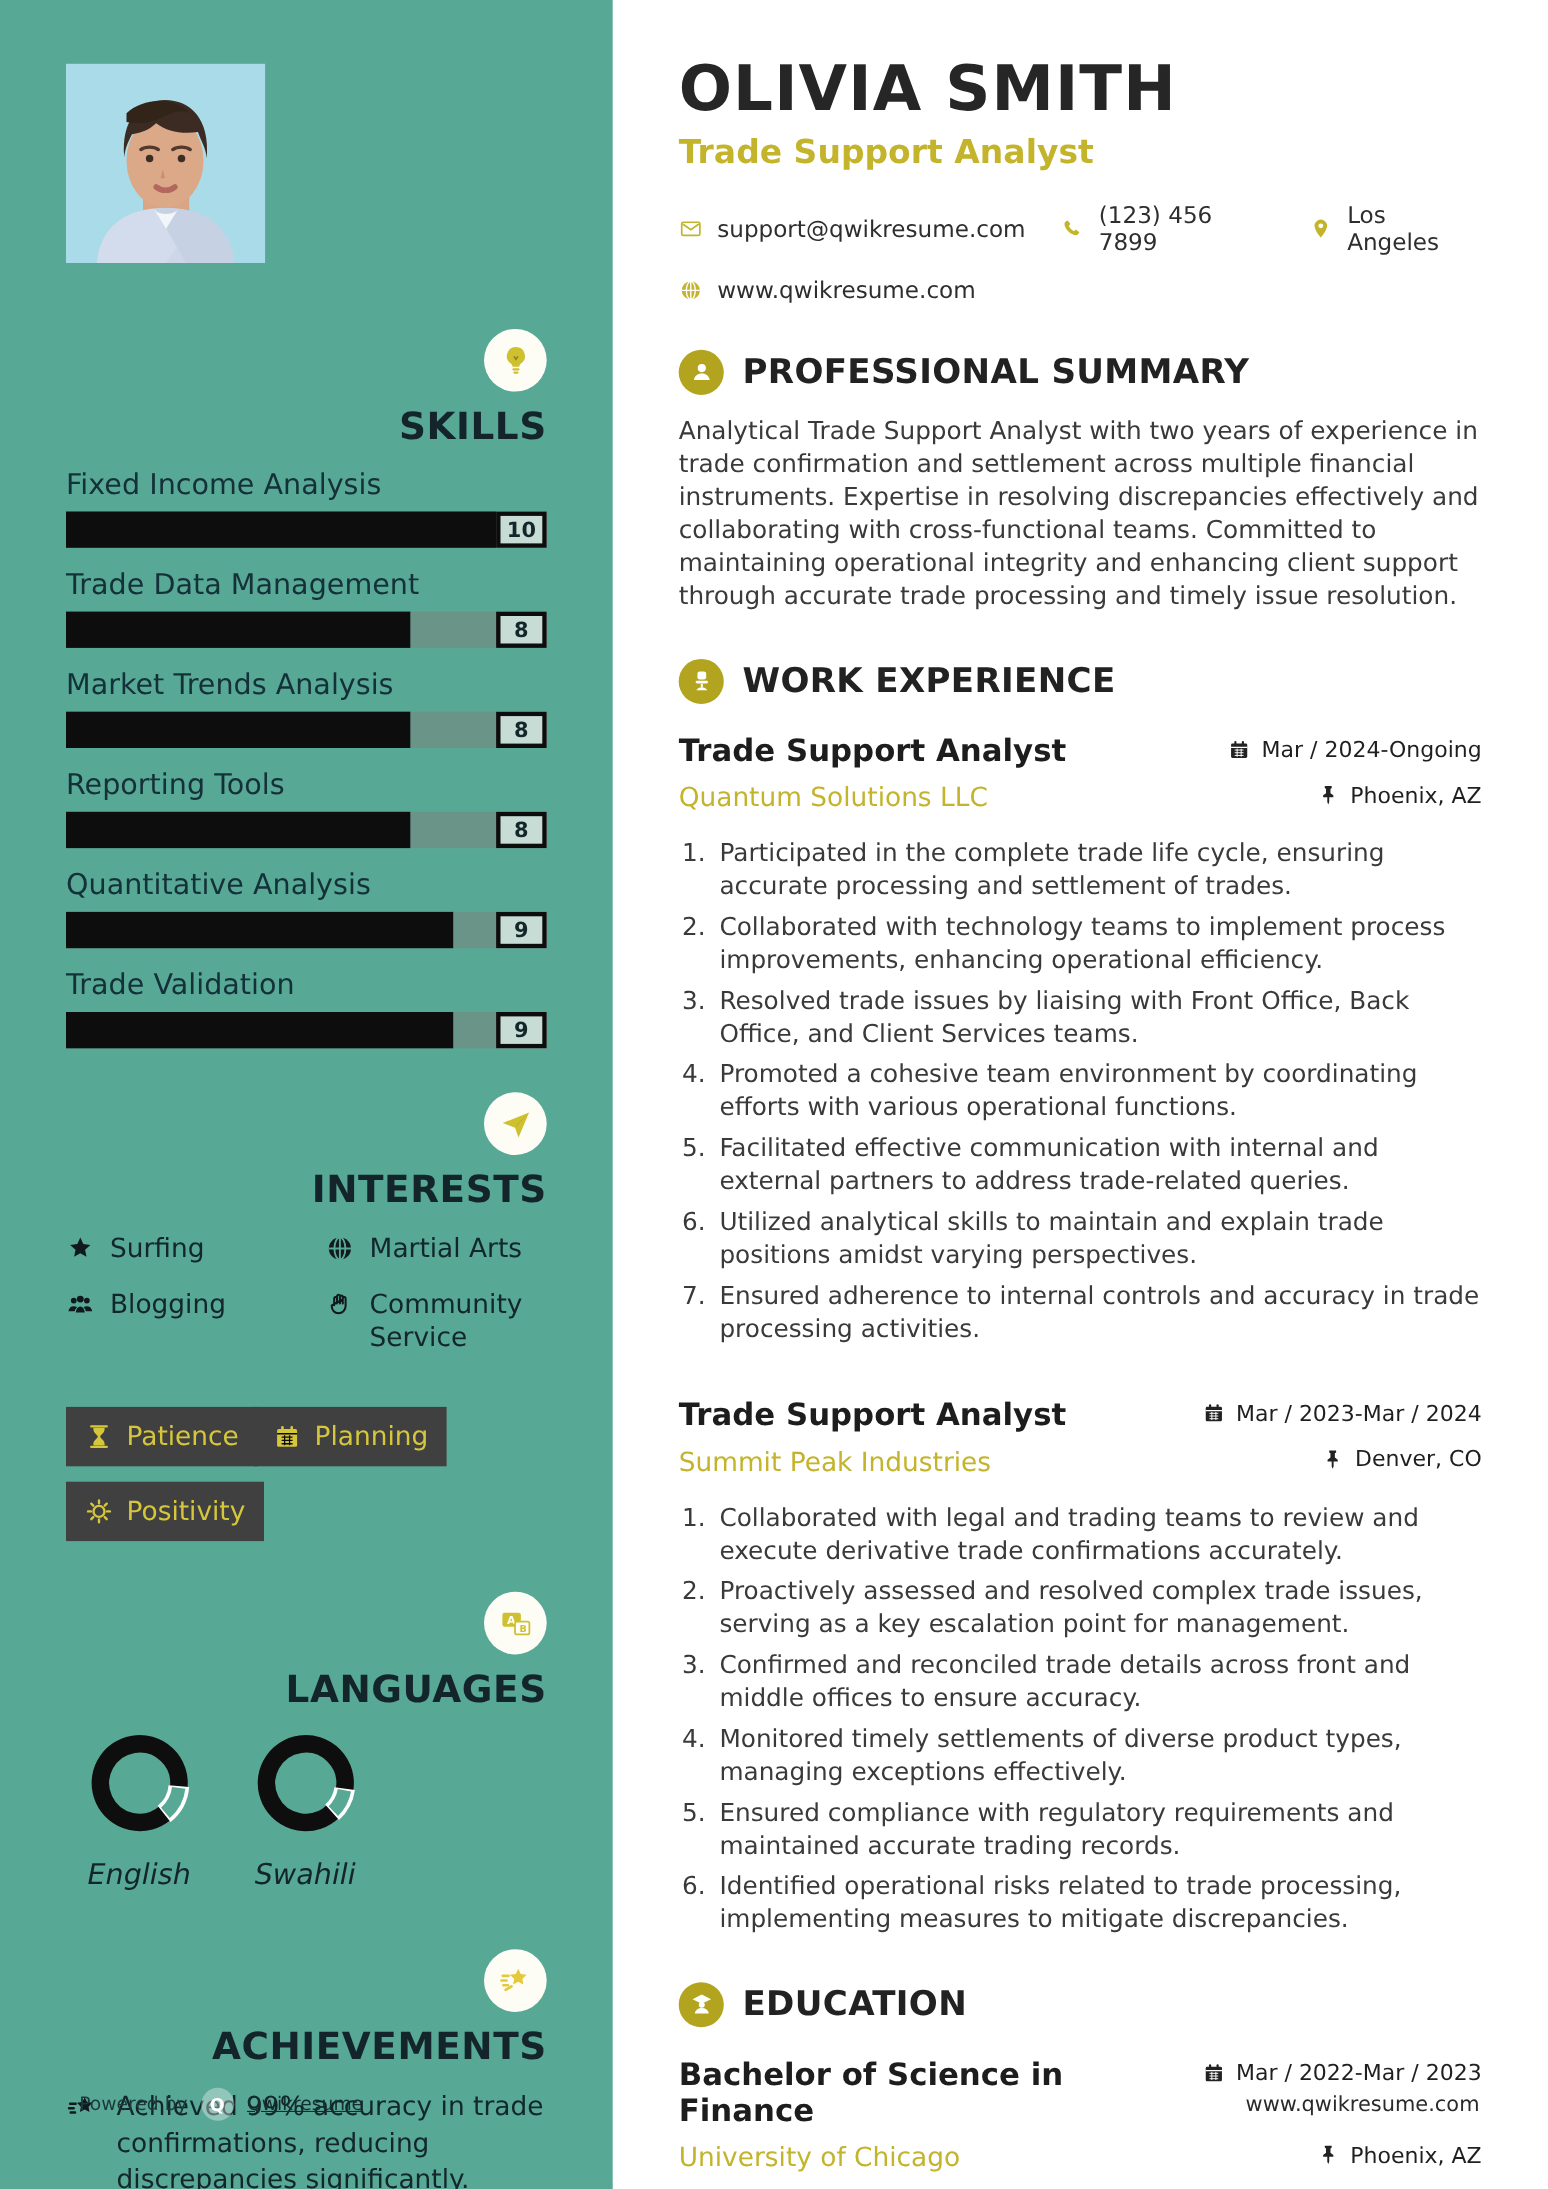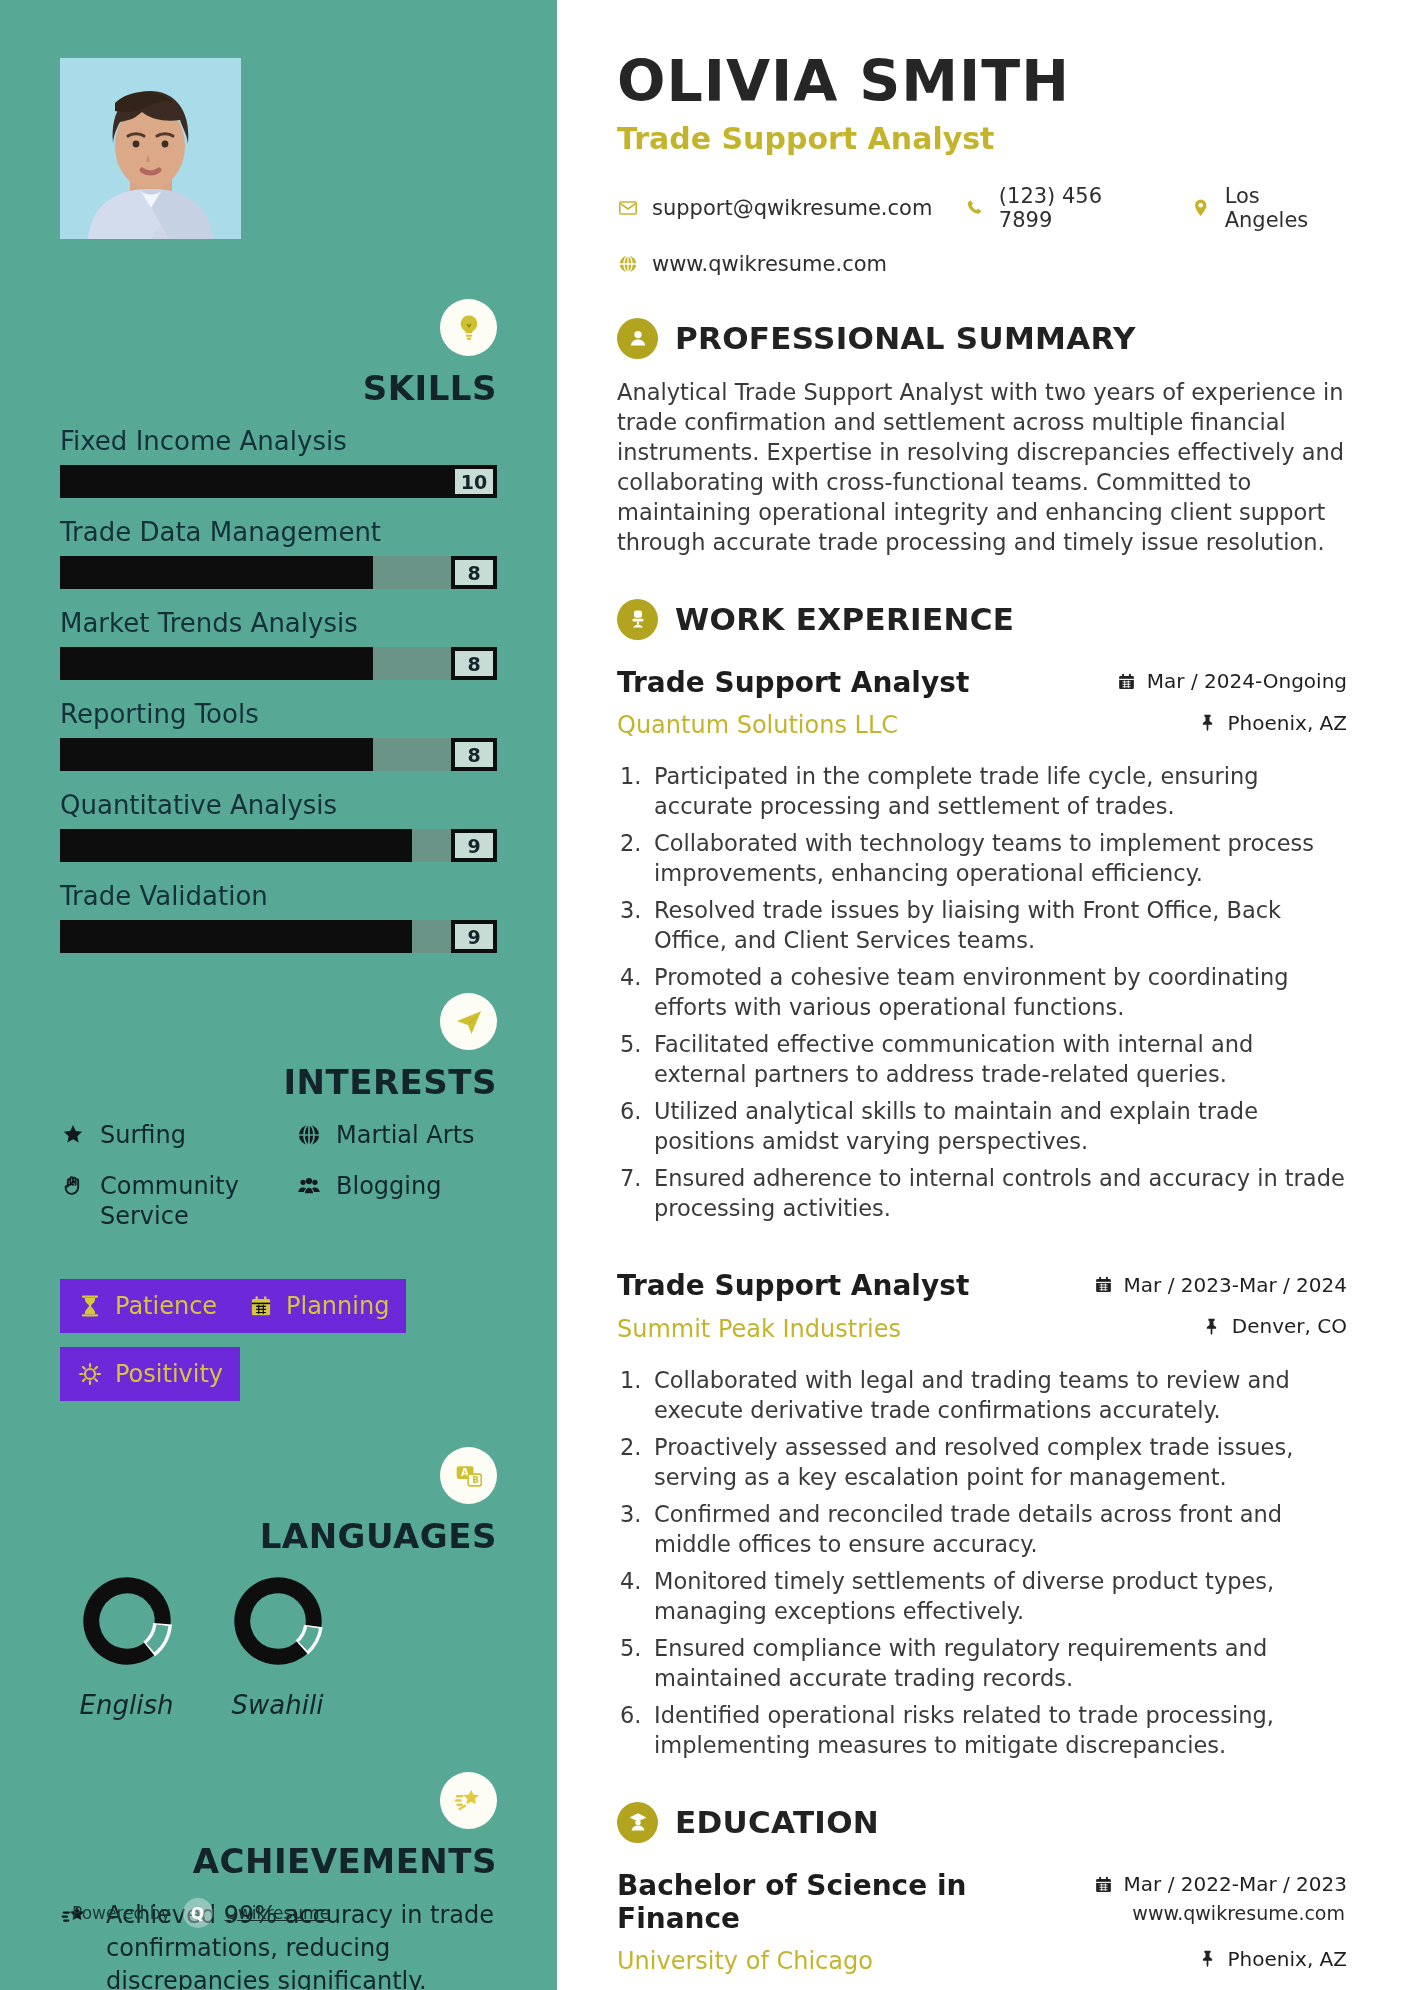--- a/index.html
+++ b/index.html
@@ -19,21 +19,21 @@
   .skill-bar{height:33px;position:relative;background:#6b9489;}
   .bar-inner{position:absolute;left:0;top:0;bottom:0;right:46px;}
   .bar-fill{height:100%;background:#0d0d0d;}
   .bar-badge{position:absolute;right:0;top:0;bottom:0;width:46px;background:#c8dcd6;border:4px solid #0d0d0d;box-sizing:border-box;display:flex;align-items:center;justify-content:center;font-size:19px;font-weight:700;color:#15262b;}
   .interests{margin-top:40px;}
   .int-grid{display:grid;grid-template-columns:215px 1fr;row-gap:18px;column-gap:8px;gap:21px;}
   .int-item{display:flex;gap:14px;align-items:flex-start;font-size:24px;color:#12262c;line-height:30px;}
   .int-item svg{width:26px;height:26px;flex:0 0 auto;margin-top:2px;}
   .strengths{margin-top:48px;}
   .str-grid{display:grid;grid-template-columns:158px auto;gap:14px 13px;justify-items:start;}
-  .str-btn{display:inline-flex;align-items:center;gap:12px;background:#6d28d9;color:#d5c63c;font-size:24px;padding:0 17px;height:54px;white-space:nowrap;}
+  .str-btn{display:inline-flex;align-items:center;gap:12px;background:#404040;color:#d5c63c;font-size:24px;padding:0 17px;height:54px;white-space:nowrap;}
   .str-btn svg{width:26px;height:26px;}
   .languages{margin-top:46px;}
   .lang-row{display:flex;gap:18px;margin-top:10px;}
   .lang-col{width:133px;display:flex;flex-direction:column;align-items:center;font-style:italic;}
   .lang-col svg{width:94px;height:94px;}
   .lang-name{margin-top:22px;font-size:26px;color:#13242b;}
   .achievements{margin-top:52px;}
   .ach-item{display:flex;gap:16px;margin-bottom:24px;}
   .ach-item svg{width:30px;height:30px;flex:0 0 auto;margin-top:3px;}
   .ach-text{font-size:24px;line-height:33px;color:#12262c;}
@@ -193,32 +193,32 @@
         <div class="int-item">
           <svg viewBox="0 0 24 24">
               <circle cx="12" cy="12" r="9.3" fill="#10191e"></circle>
               <path d="M12 2.7v18.6M2.7 12h18.6" stroke="#58a896" stroke-width="1.6"></path>
               <ellipse cx="12" cy="12" rx="4.6" ry="9.3" fill="none" stroke="#58a896" stroke-width="1.6"></ellipse>
             </svg>
           <span>Martial Arts</span>
         </div>
         <div class="int-item">
           <svg viewBox="0 0 24 24">
-              <path d="M7.2 12.6V7c0-.8.5-1.3 1.2-1.3S9.6 6.2 9.6 7v4M9.6 6.4V5.1c0-.8.5-1.3 1.2-1.3S12 4.3 12 5.1V11M12 6.3V5.6c0-.8.5-1.3 1.2-1.3s1.2.5 1.2 1.3V11M14.4 7.6V7c0-.8.5-1.3 1.2-1.3s1.2.5 1.2 1.3v6.2a6.1 6.1 0 0 1-6.1 6.1 5.7 5.7 0 0 1-5.5-5.7v-1z" stroke="#10191e" stroke-width="1.7" fill="none" stroke-linecap="round" stroke-linejoin="round"></path>
-            </svg>
-          <span>Community Service</span>
-        </div>
-        <div class="int-item">
-          <svg viewBox="0 0 24 24">
               <circle cx="6.5" cy="8.6" r="2.4" fill="#10191e"></circle>
               <circle cx="17.5" cy="8.6" r="2.4" fill="#10191e"></circle>
               <circle cx="12" cy="7.4" r="2.9" fill="#10191e"></circle>
               <path d="M2 17.6c.4-2.8 2.1-4.3 4.5-4.3 1.1 0 2 .3 2.8.9-1.1 1-1.8 2.1-2 3.4zM22 17.6c-.4-2.8-2.1-4.3-4.5-4.3-1.1 0-2 .3-2.8.9 1.1 1 1.8 2.1 2 3.4zM8.2 18.6c.4-3.2 1.9-5 3.8-5s3.4 1.8 3.8 5z" fill="#10191e"></path>
             </svg>
           <span>Blogging</span>
+        </div>
+        <div class="int-item">
+          <svg viewBox="0 0 24 24">
+              <path d="M7.2 12.6V7c0-.8.5-1.3 1.2-1.3S9.6 6.2 9.6 7v4M9.6 6.4V5.1c0-.8.5-1.3 1.2-1.3S12 4.3 12 5.1V11M12 6.3V5.6c0-.8.5-1.3 1.2-1.3s1.2.5 1.2 1.3V11M14.4 7.6V7c0-.8.5-1.3 1.2-1.3s1.2.5 1.2 1.3v6.2a6.1 6.1 0 0 1-6.1 6.1 5.7 5.7 0 0 1-5.5-5.7v-1z" stroke="#10191e" stroke-width="1.7" fill="none" stroke-linecap="round" stroke-linejoin="round"></path>
+            </svg>
+          <span>Community Service</span>
         </div>
       </div>
     </section>
 
     <section class="strengths">
       <div class="str-grid">
         <div class="str-btn">
           <svg viewBox="0 0 24 24">
               <path d="M5.5 3.4h13M5.5 20.6h13" stroke="#d5c63c" stroke-width="2" stroke-linecap="round"></path>
               <path d="M7.3 4.6h9.4v1.2c0 2.6-2.2 4-3.6 5.6v1.2c1.4 1.6 3.6 3 3.6 5.6v1.2H7.3v-1.2c0-2.6 2.2-4 3.6-5.6v-1.2C9.5 9.8 7.3 8.4 7.3 5.8z" fill="#d5c63c"></path>

